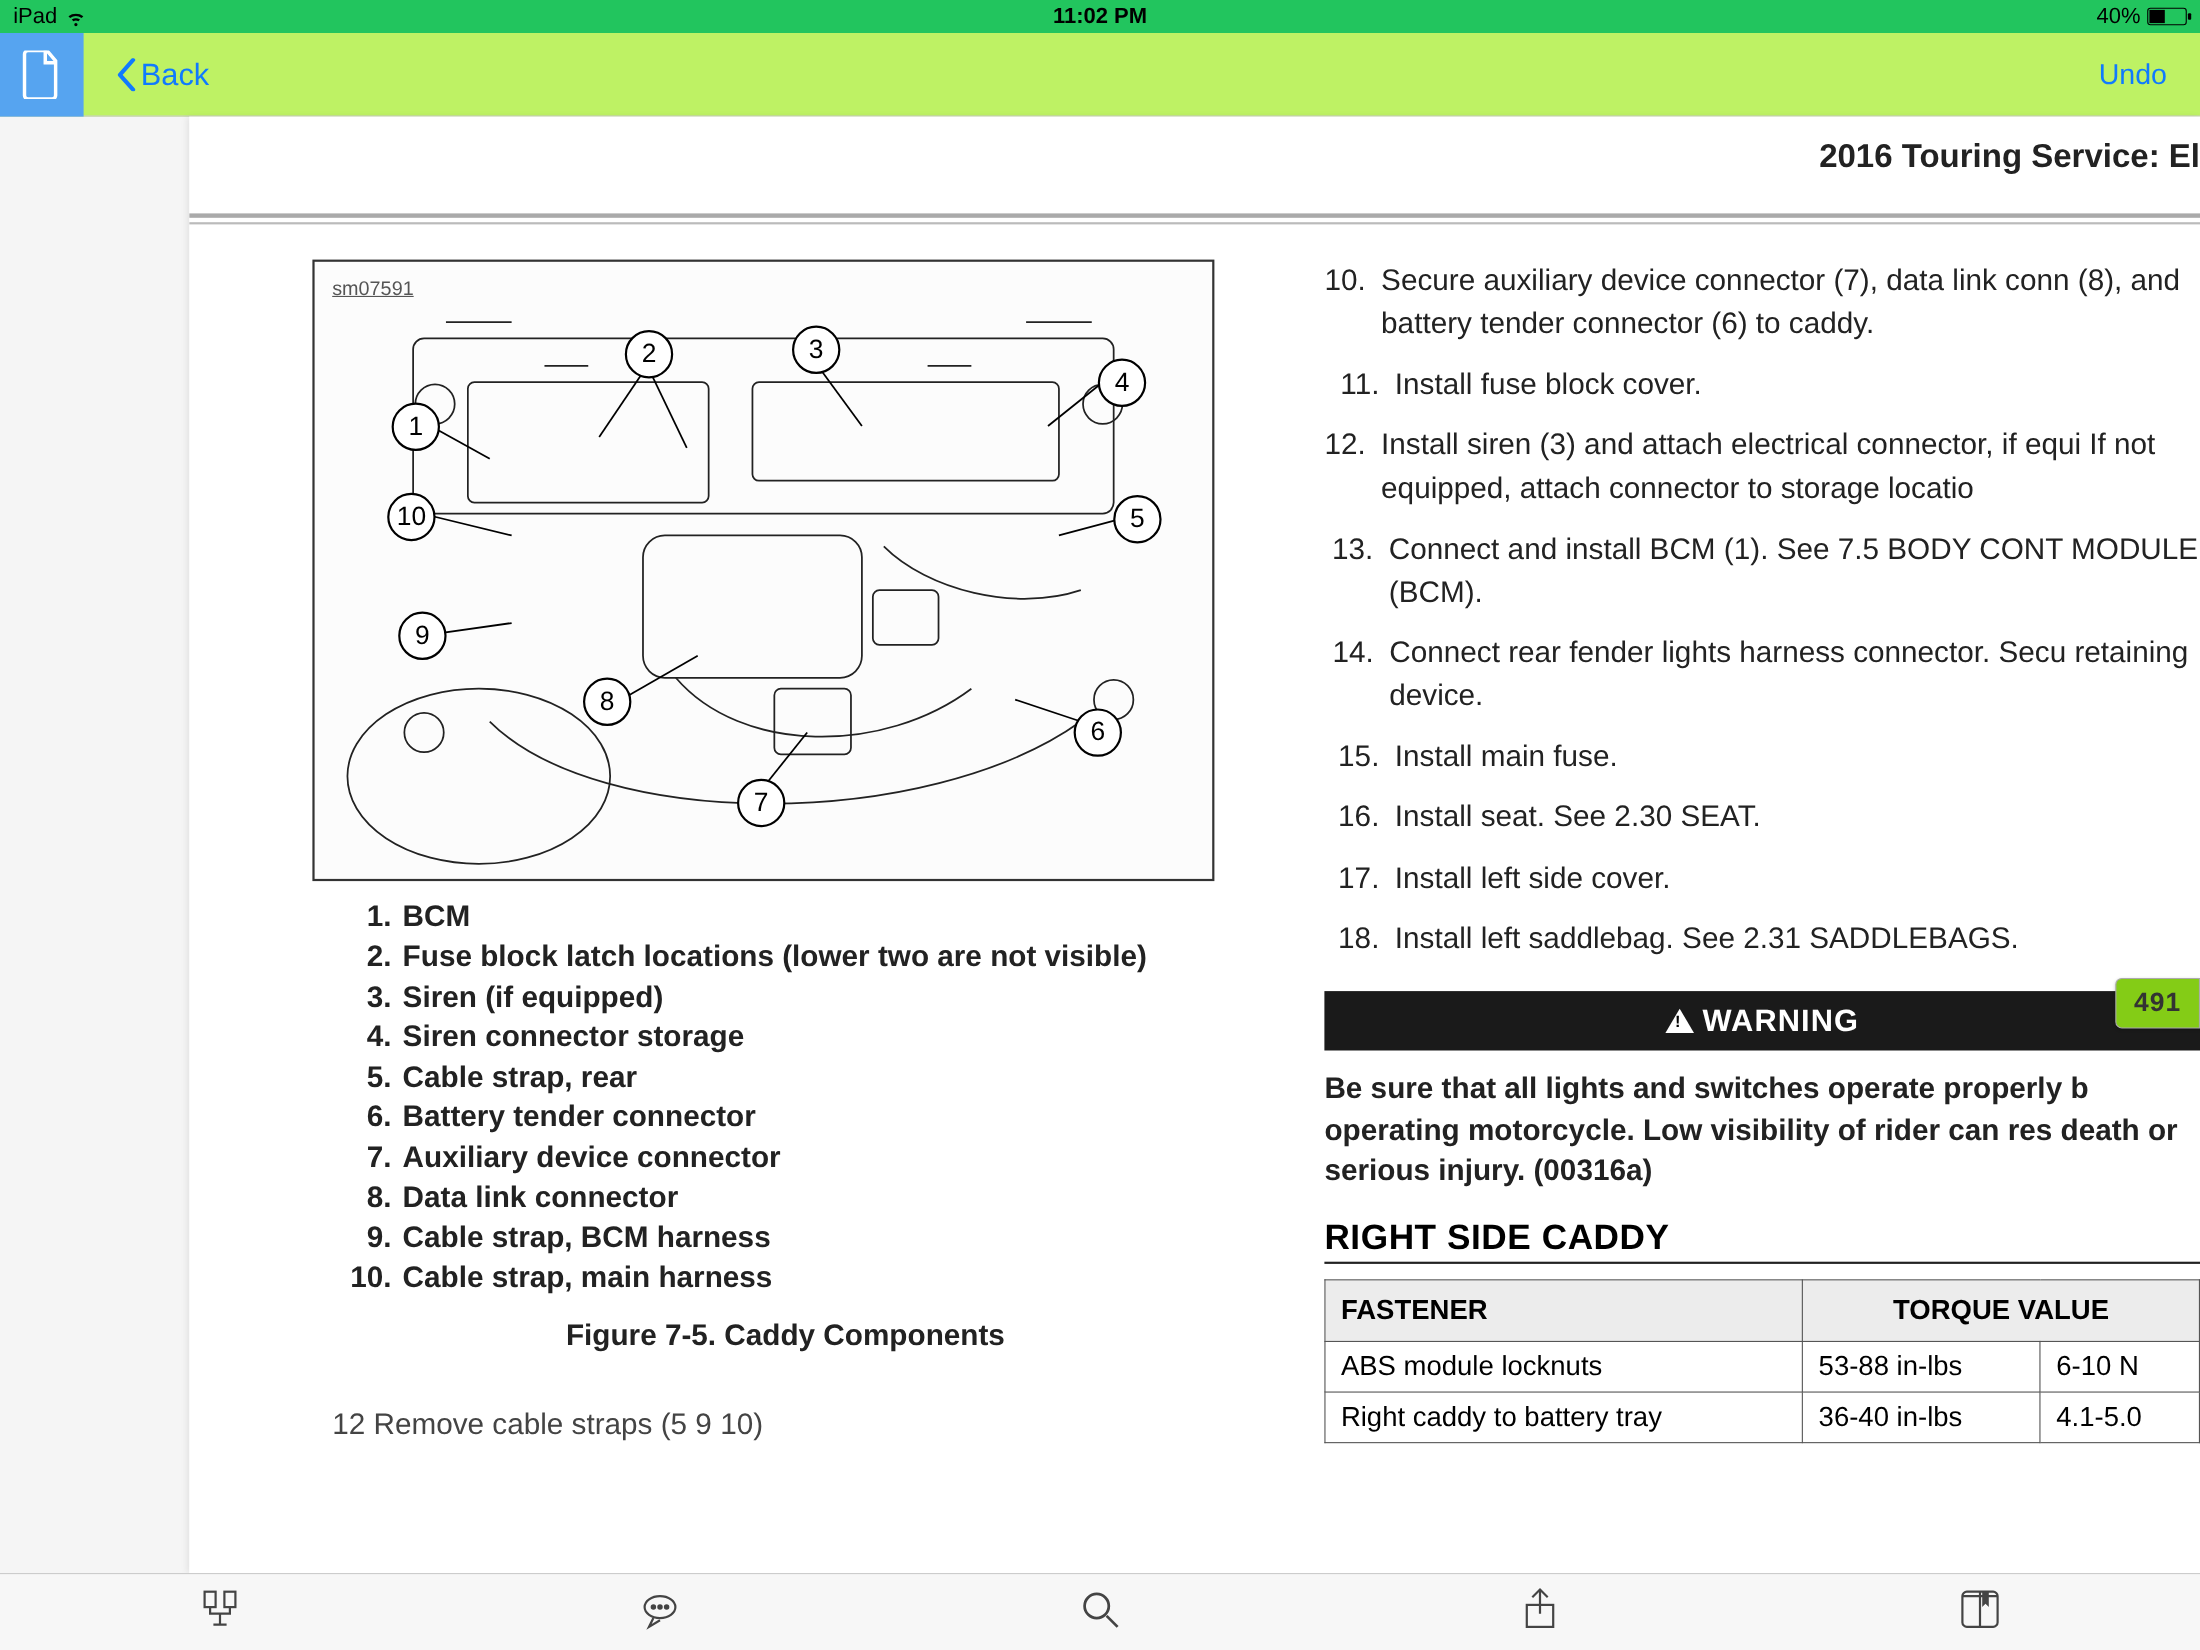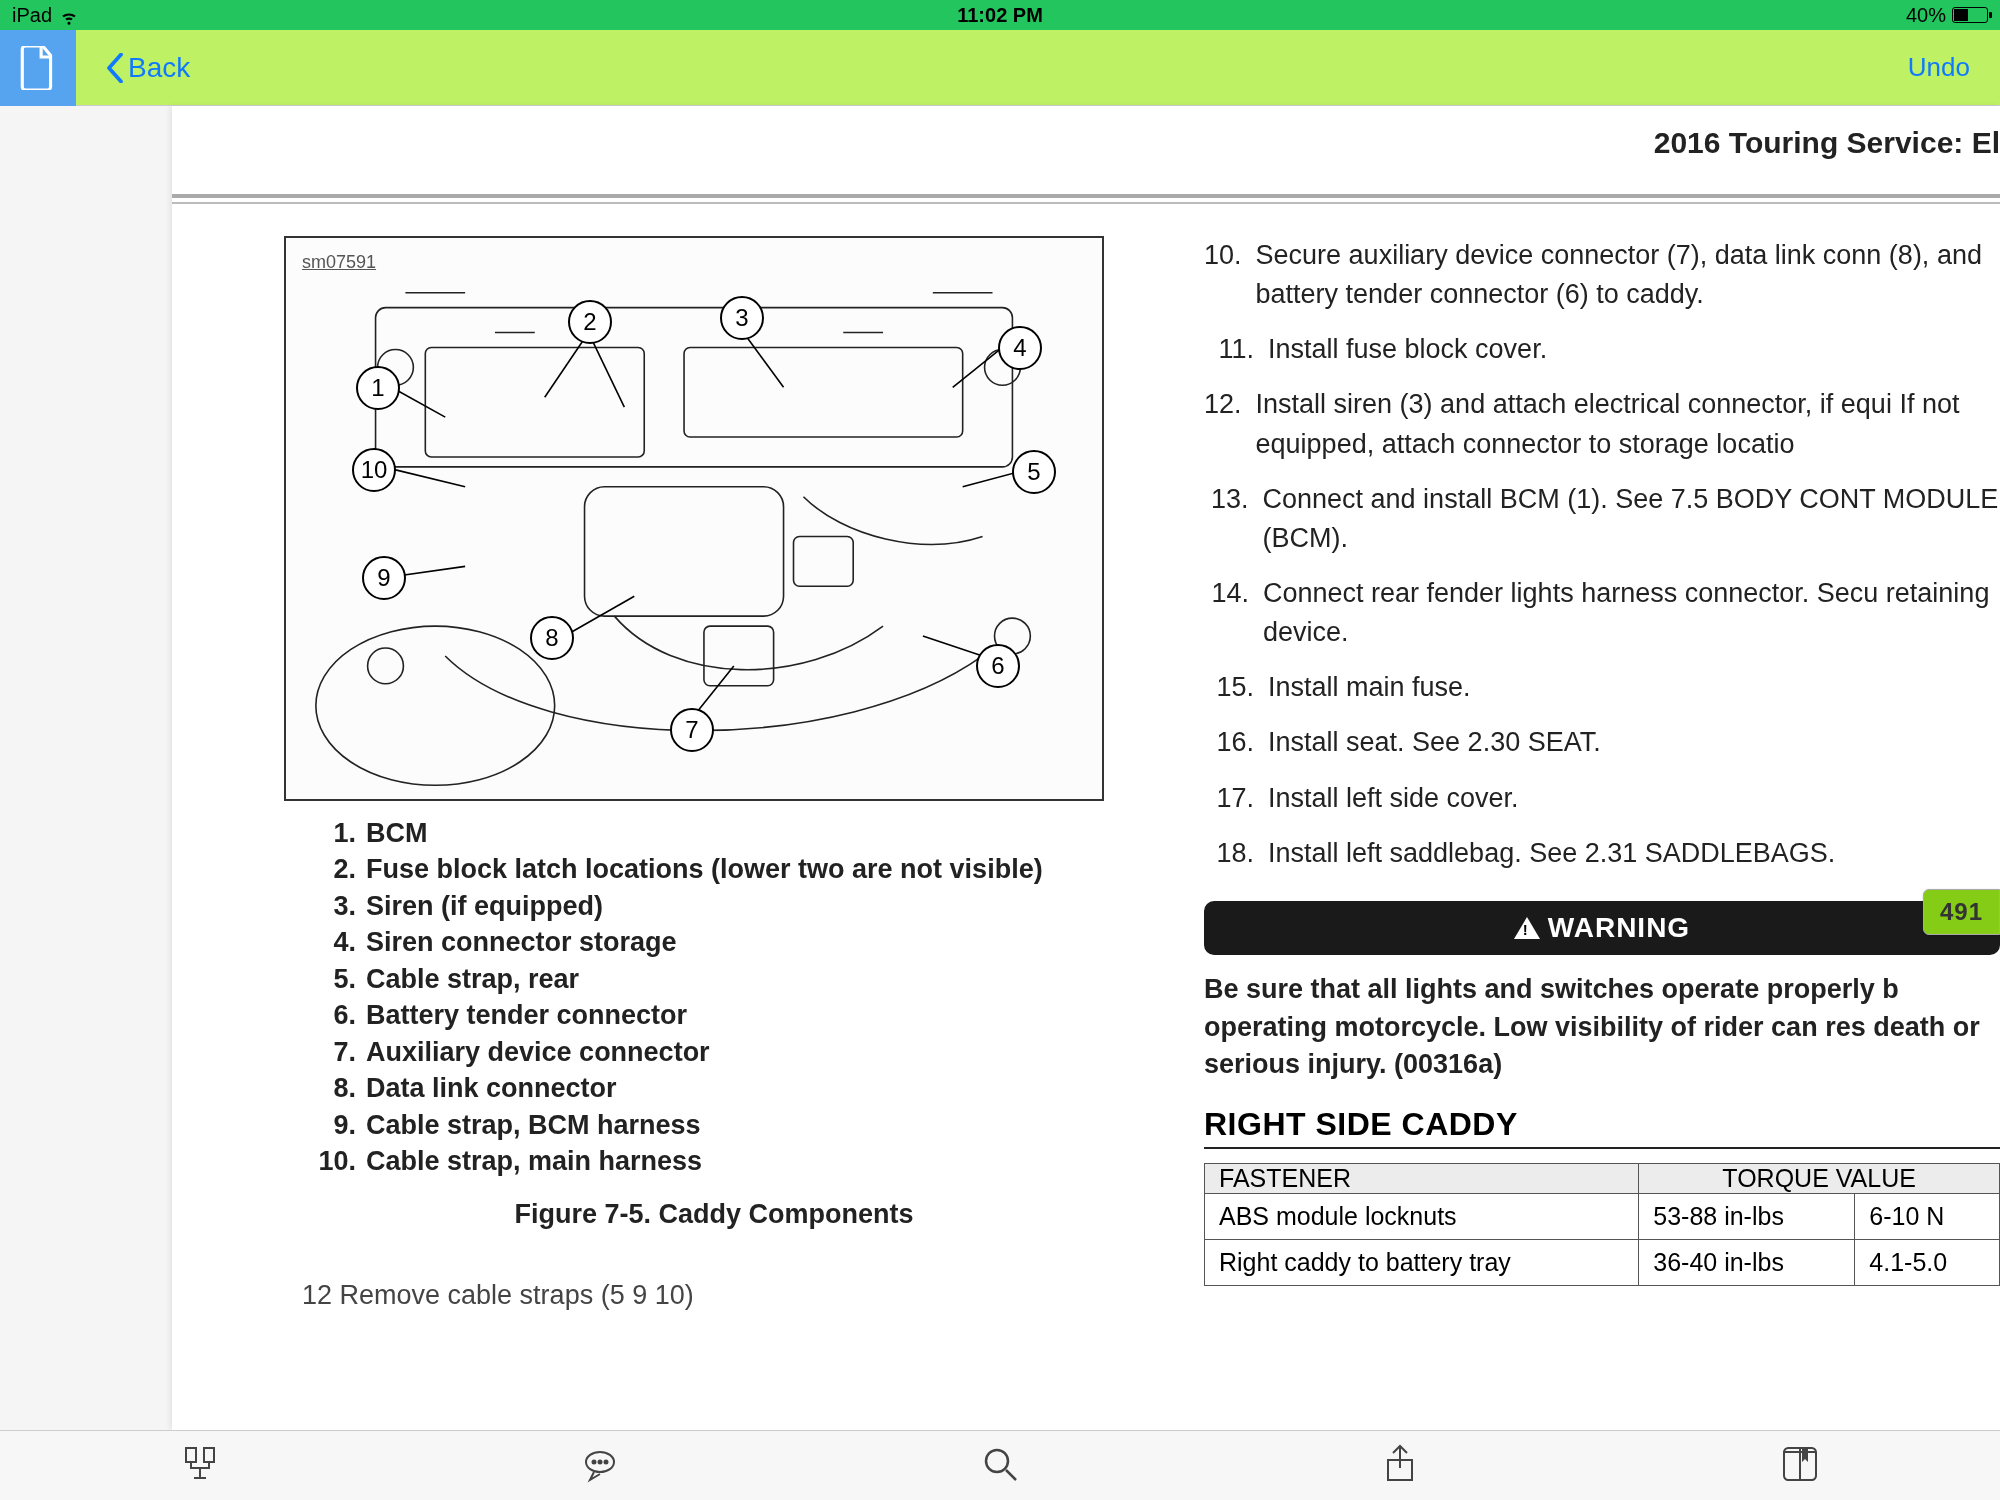--- a/index.html
+++ b/index.html
@@ -30,28 +30,28 @@
   .callout { position:absolute; width:44px; height:44px; border:2px solid #000; border-radius:50%; background:#fff; display:flex; align-items:center; justify-content:center; font-size:24px; font-weight:400; }
   .sketch { position:absolute; inset:0; }
   .legend { margin-top:14px; padding-left:28px; }
   .legend .row { display:flex; font-size:27px; font-weight:700; line-height:1.35; color:#222; }
   .legend .num { width:54px; text-align:right; padding-right:10px; }
   .fig-caption { text-align:center; font-size:27px; font-weight:700; margin-top:20px; color:#222; }
   .cutoff { margin-top:50px; font-size:27px; color:#444; padding-left:18px; }
   .steps { }
   .step { display:flex; font-size:27px; line-height:1.45; margin-bottom:16px; color:#222; }
   .step .n { width:64px; text-align:right; padding-right:14px; }
-  .warning-bar { background:#1a1a1a; color:#fff; height:54px; display:flex; align-items:center; justify-content:center; font-size:28px; font-weight:700; letter-spacing:1px; margin-top:28px; position:relative;border-radius:10px; }
+  .warning-bar { background:#1a1a1a; color:#fff; height:54px; display:flex; align-items:center; justify-content:center; font-size:28px; font-weight:700; letter-spacing:1px; margin-top:28px; position:relative; }
   .warning-bar .tri { display:inline-block; width:0; height:0; border-left:13px solid transparent; border-right:13px solid transparent; border-bottom:22px solid #fff; margin-right:8px; position:relative; }
   .warning-bar .tri::after { content:"!"; position:absolute; left:-4px; top:4px; color:#000; font-size:15px; font-weight:900; }
   .page-badge { position:absolute; right:0; top:-12px; background:#84cc16; border:1px solid #aaa; border-radius:6px 0 0 6px; padding:8px 16px; font-size:24px; color:#333; box-shadow:0 1px 3px rgba(0,0,0,.2); }
   .warn-text { font-size:27px; font-weight:700; line-height:1.4; margin-top:16px; color:#222; }
   .section-h { font-size:32px; font-weight:800; margin-top:22px; border-bottom:2px solid #222; padding-bottom:4px; letter-spacing:.5px; }
   table.torque { border-collapse:collapse; width:100%; margin-top:14px; font-size:25px; }
-  table.torque th { background:#ececec; border:1.5px solid #555; padding:0 14px; text-align:left; font-weight:400; }
+  table.torque th { background:#ececec; border:1.5px solid #555; padding:13px 14px; text-align:left; font-weight:700; }
   table.torque th.tv { text-align:center; }
   table.torque td { border:1.5px solid #555; padding:8px 14px; }
   .bottombar { position:absolute; left:0; right:0; bottom:0; height:70px; background:#f7f7f7; border-top:1px solid #ccc; display:flex; align-items:center; justify-content:space-around; }
   .bottombar .icon { color:#444; }
   .bottombar svg { width:40px; height:40px; }
 </style>
 </head>
 <body>
 
 <div class="statusbar">

